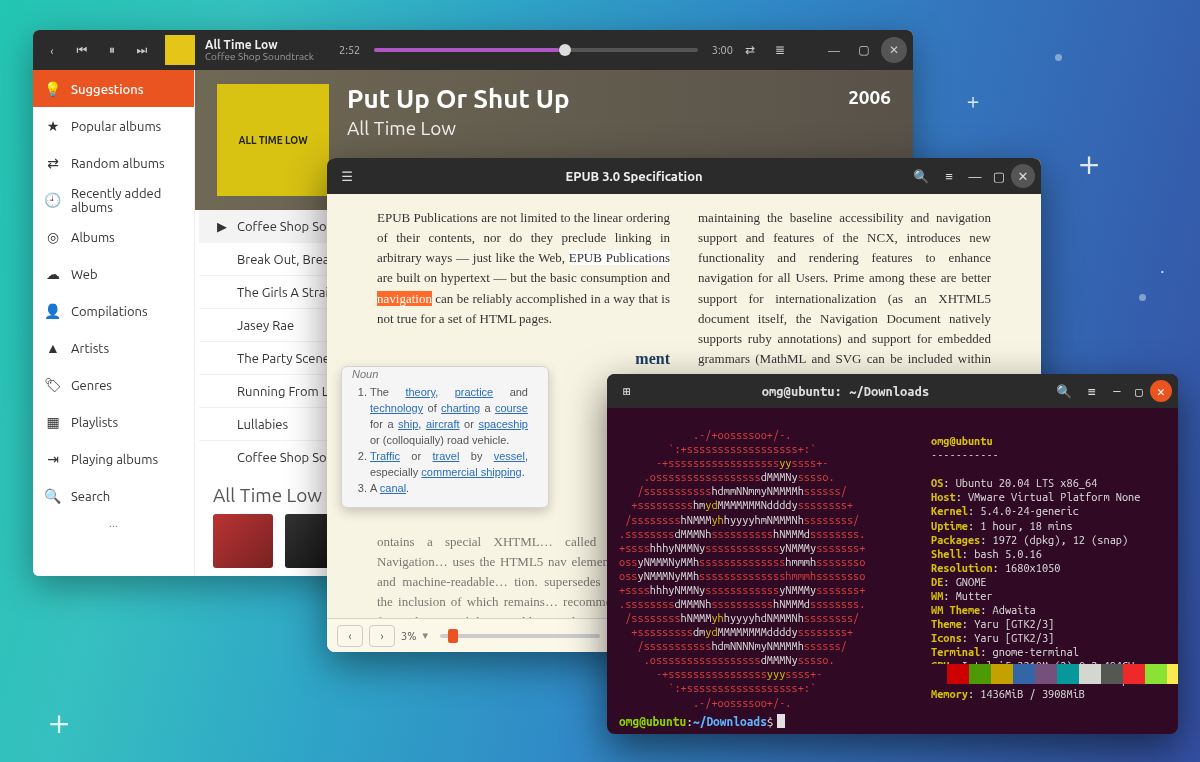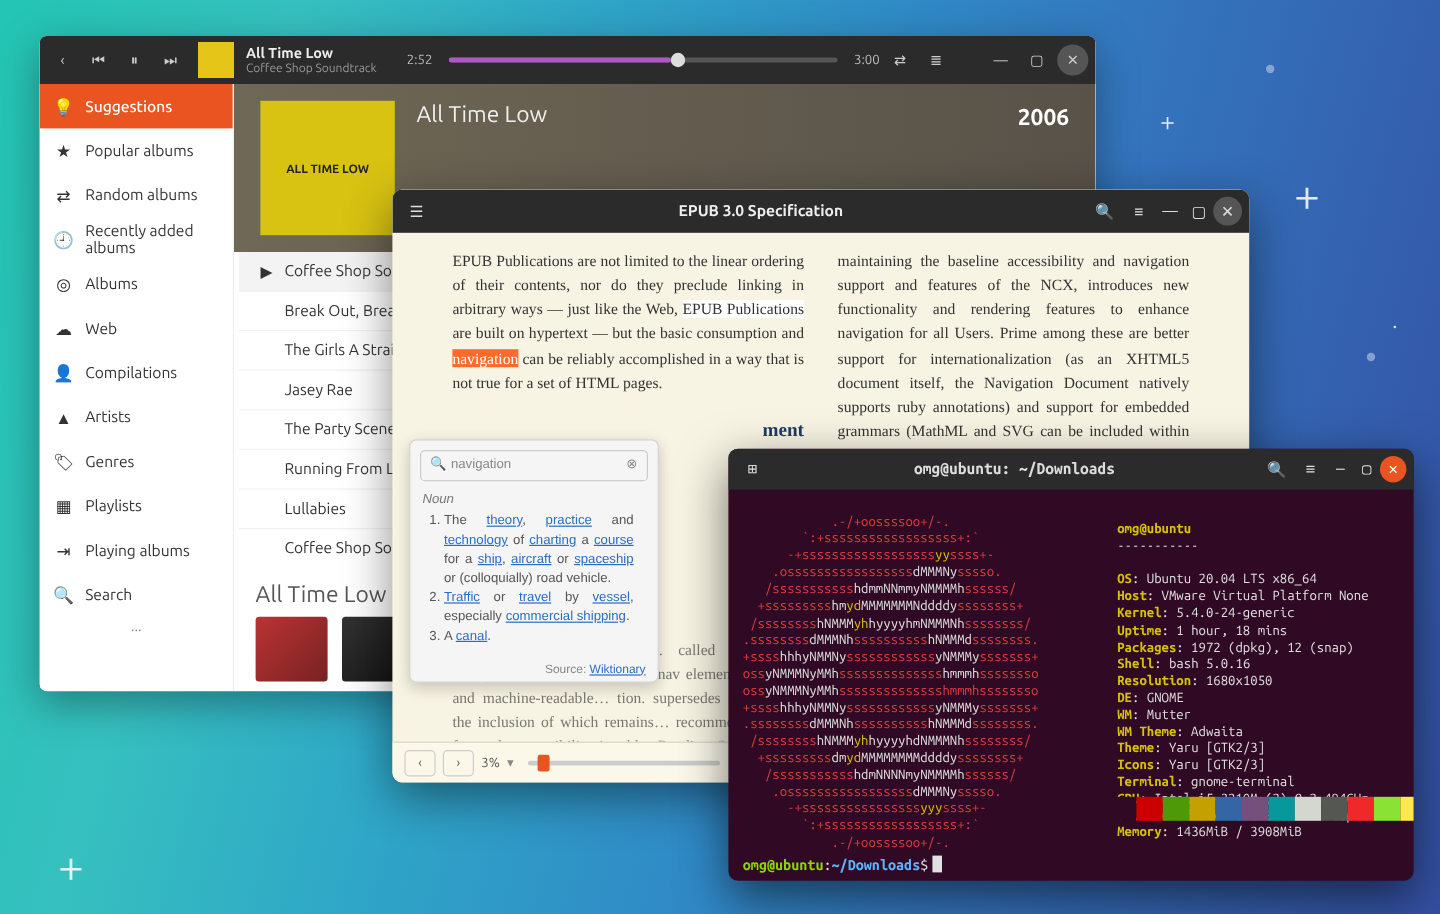--- a/index.html
+++ b/index.html
@@ -205,20 +205,21 @@
           <span>Search</span>
         </div>
         <div class="more">...</div>
       </div>
     <div class="m-main">
       <div class="hero">
         <div class="cover">
             <span>ALL TIME LOW</span>
           </div>
         <div>
+          <h1>Put Up Or Shut Up</h1>
           <h2>All Time Low</h2>
         </div>
         <div class="yr">2006</div>
         <div class="hbtn">
           <span>▶</span>
           <span>—</span>
           <span>⋮</span>
         </div>
       </div>
       <div class="tracks" id="tracks">
@@ -281,33 +282,28 @@
       <span>EPUB Publications are not limited to the linear ordering of their contents, nor do they preclude linking in arbitrary ways — just like the Web, </span><span class="hl-y">EPUB Publications</span><span> are built on hypertext — but the basic consumption and </span><span class="hl-o">navigation</span><span> can be reliably accomplished in a way that is not true for a set of HTML pages.</span>
       <h3 style="text-align:right; margin-top:18px">ment</h3>
       <div style="height:160px"></div>
       <span style="opacity:.65">ontains a special XHTML… called the EPUB Navigation… uses the HTML5 nav element… human- and machine-readable… tion. supersedes the NCX… the inclusion of which remains… recommended… for forward compatibility in older Reading Systems. The Navigation Document, while</span>
     </div>
     <div class="col">
       <span>maintaining the baseline accessibility and navigation support and features of the NCX, introduces new functionality and rendering features to enhance navigation for all Users. Prime among these are better support for internationalization (as an XHTML5 document itself, the Navigation Document natively supports ruby annotations) and support for embedded grammars (MathML and SVG can be included within navigation</span>
     </div>
 
     <div class="popup">
-      <div class="srch">
-        <span>🔍 <span>navigation</span></span>
-        <span>⊗</span>
-      </div>
       <div class="def">
         <em>Noun</em>
         <ol>
           <li>The <a>theory</a>, <a>practice</a> and <a>technology</a> of <a>charting</a> a <a>course</a> for a <a>ship</a>, <a>aircraft</a> or <a>spaceship</a> or (colloquially) road vehicle.</li>
           <li><a>Traffic</a> or <a>travel</a> by <a>vessel</a>, especially <a>commercial shipping</a>.</li>
           <li>A <a>canal</a>.</li>
         </ol>
       </div>
-      <div class="src"><span>Source: </span><a>Wiktionary</a></div>
     </div>
   </div>
   <div class="e-foot">
     <span class="bx">‹</span>
     <span class="bx">›</span>
     <span>3%</span>
     <span style="color:#888">▾</span>
     <div class="slider">
         <span class="kn"></span>
       </div>

